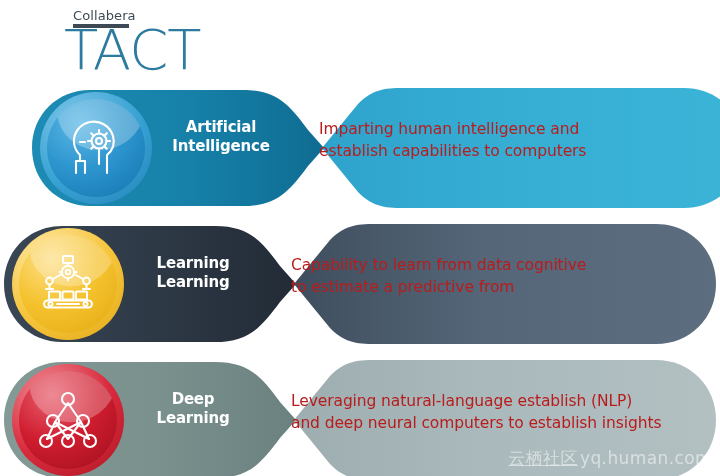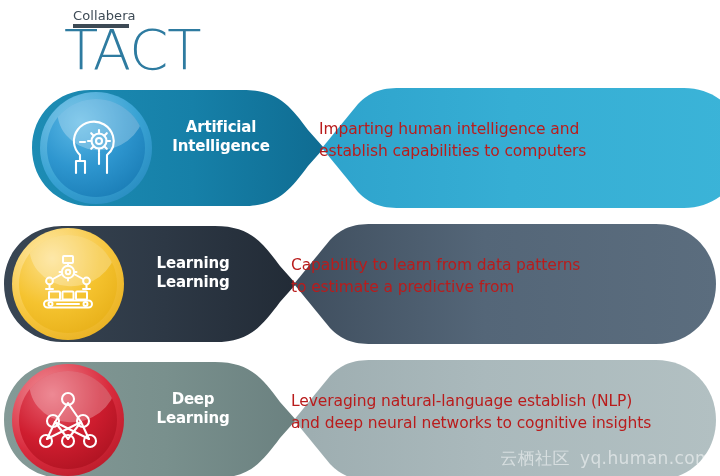--- a/index.html
+++ b/index.html
@@ -162,21 +162,21 @@
     position: absolute;
     right: 8px;
     bottom: 6px;
     z-index: 9;
     font-family: "DejaVu Sans", sans-serif;
     font-size: 17px;
     color: rgba(255,255,255,0.52);
     letter-spacing: 0.4px;
     white-space: nowrap;
   }
-  .watermark .wm-cn { margin-right: 10px; }
+  .watermark .wm-cn { margin-right: 2px; text-decoration: underline; }
 </style>
 </head>
 <body>
 
 <div id="infographic">
 
   <div class="logo-block">
     <div class="logo-collabera">Collabera</div>
     <div class="logo-rule"></div>
     <div class="logo-tact">TACT</div>
@@ -289,21 +289,21 @@
         </svg>
       </div>
     </div>
 
     <div class="cat-label">
       <span>Learning</span>
       <span class="l2">Learning</span>
     </div>
 
     <div class="desc">
-      <span>Capability to learn from data patterns</span>
+      <span>Capability to learn from data cognitive</span>
       <span class="l2">to estimate a predictive from</span>
     </div>
   </div>
 
   <div class="row" id="row-dl">
     <svg class="ribbon-svg" viewBox="0 0 720 124" preserveAspectRatio="none">
       <defs>
         <linearGradient id="gradDLleft" x1="0" y1="0" x2="1" y2="0">
           <stop offset="0%" stop-color="#849a97"></stop>
           <stop offset="55%" stop-color="#79908d"></stop>
@@ -342,21 +342,21 @@
       </div>
     </div>
 
     <div class="cat-label">
       <span>Deep</span>
       <span class="l2">Learning</span>
     </div>
 
     <div class="desc">
       <span>Leveraging natural-language establish (NLP)</span>
-      <span class="l2">and deep neural networks to cognitive insights</span>
+      <span class="l2">and deep neural computers to establish insights</span>
     </div>
   </div>
 
   <div class="watermark">
     <span class="wm-cn">云栖社区</span><span>yq.human.com</span>
   </div>
 
 </div>
 
 </body></html>

